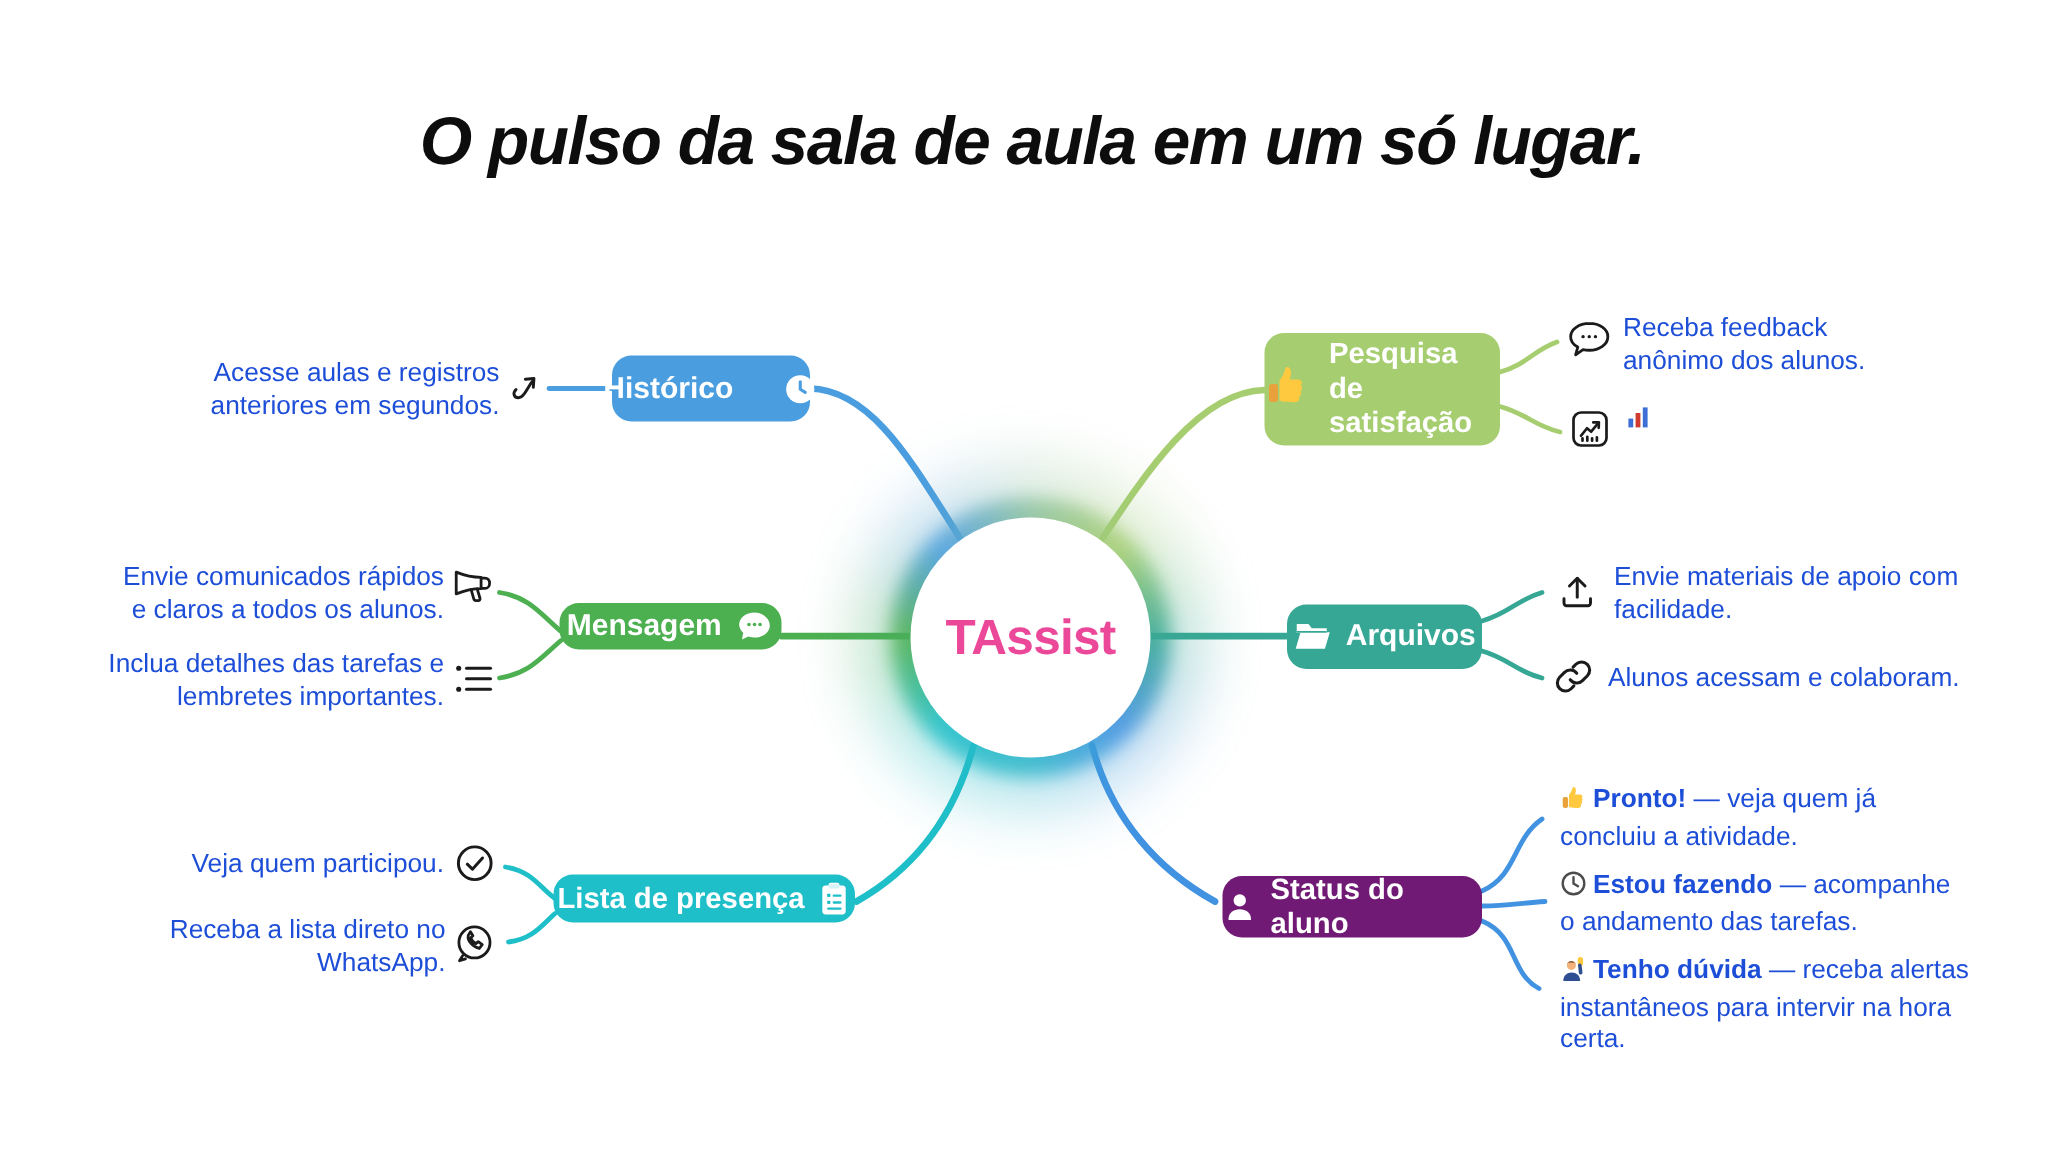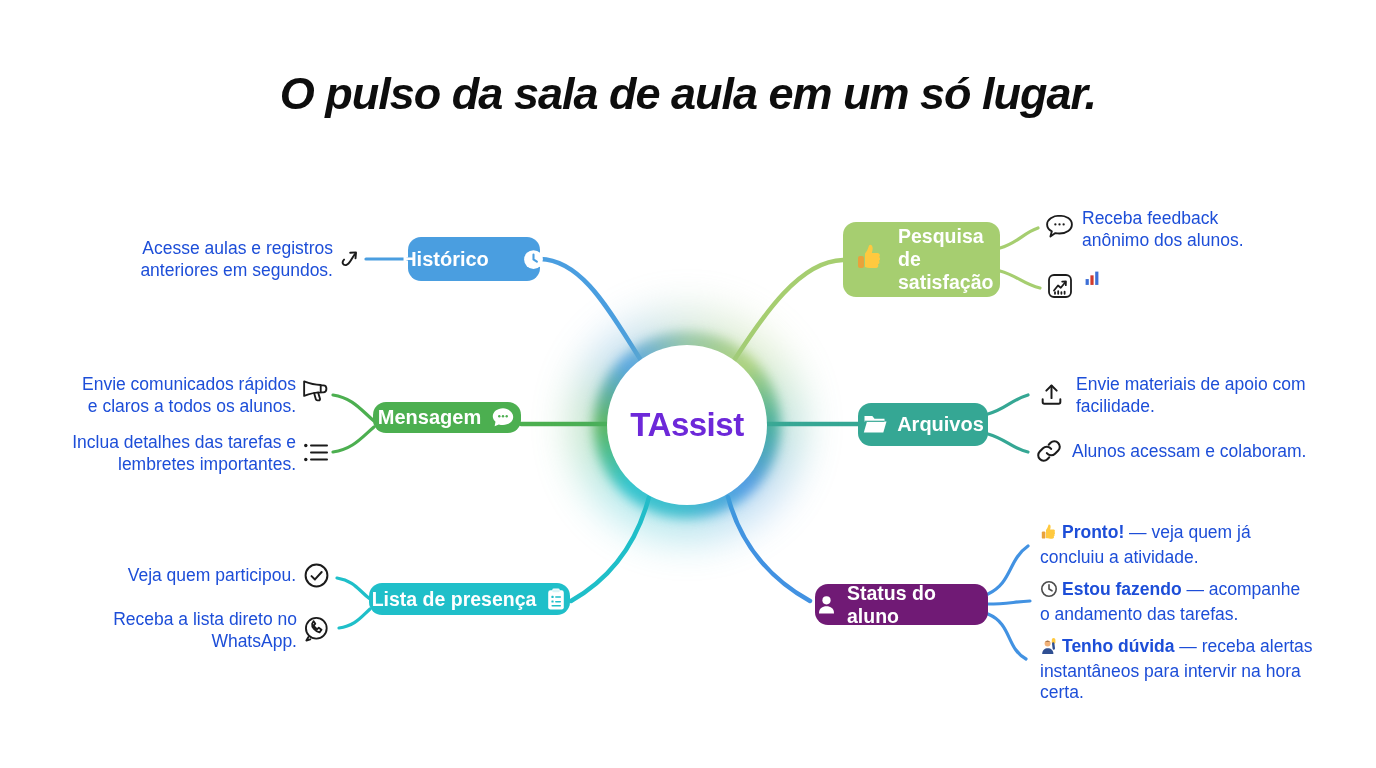--- a/index.html
+++ b/index.html
@@ -21,29 +21,29 @@
   }
   .glow{
     left:594px;top:332px;width:186px;height:186px;border-radius:50%;
     background:conic-gradient(from 0deg,#8fc2a0,#a6ce70 45deg,#35a794 90deg,#4292e2 135deg,#2fb6c9 180deg,#1fbfc9 225deg,#4caf50 270deg,#4a9ee0 315deg,#8fc2a0 360deg);
     filter:blur(6px);opacity:.85;
   }
   .center-circle{
     left:607px;top:345px;width:160px;height:160px;border-radius:50%;background:#ffffff;
     display:flex;align-items:center;justify-content:center;
   }
-  .center-label{font-size:33px;font-weight:bold;color:#6d28d9;letter-spacing:-0.5px;}
+  .center-label{font-size:33px;font-weight:bold;color:#ec4899;letter-spacing:-0.5px;}
   .pill{
     display:flex;align-items:center;justify-content:center;gap:9px;
     color:#ffffff;font-weight:bold;border-radius:13px;box-sizing:border-box;
   }
   #pill-historico{left:408px;top:237px;width:132px;height:44px;background:#4A9EE0;font-size:20px;gap:32px;}
   #pill-mensagem{left:373px;top:402px;width:148px;height:31px;background:#4CAF50;font-size:20px;}
   #pill-lista{left:369px;top:583px;width:201px;height:32px;background:#1FBFC9;font-size:19.5px;}
-  #pill-pesquisa{left:843px;top:222px;width:157px;height:75px;background:#A6CE70;font-size:19.5px;line-height:23px;justify-content:flex-start;padding-left:12px;}
+  #pill-pesquisa{left:843px;top:222px;width:157px;height:75px;background:#A6CE70;font-size:19.5px;line-height:23px;justify-content:flex-start;padding-left:0;}
   #pill-pesquisa .pill-label{width:112px;text-align:left;}
   #pill-arquivos{left:858px;top:403px;width:130px;height:43px;background:#35A794;font-size:20px;}
   #pill-status{left:815px;top:584px;width:173px;height:41px;background:#701a75;font-size:19.5px;}
   .note{font-size:17.5px;line-height:21.5px;color:#1d4ed8;}
   .r{text-align:right;}
   #note-h1{left:137px;top:238px;width:196px;}
   #note-m1{left:72px;top:374px;width:224px;}
   #note-m2{left:66px;top:432px;width:230px;}
   #note-l1{left:121px;top:565px;width:175px;}
   #note-l2{left:107px;top:609px;width:190px;}

